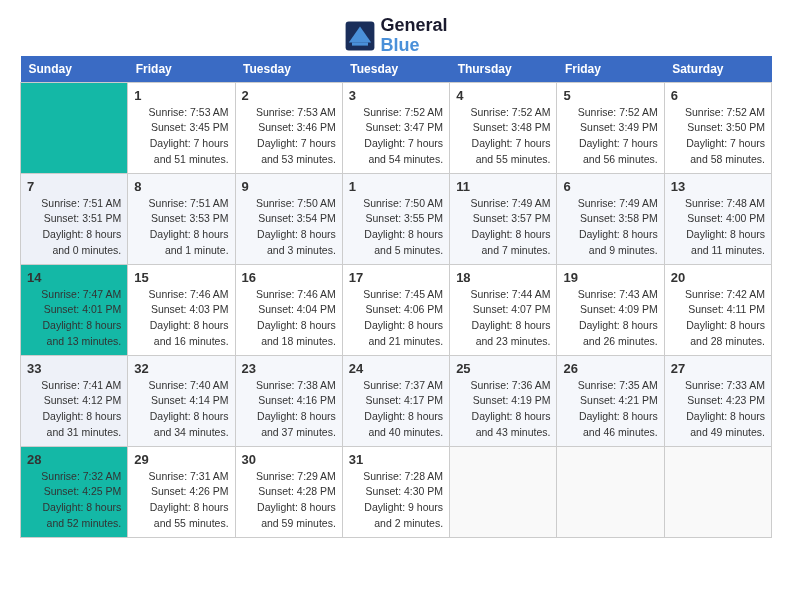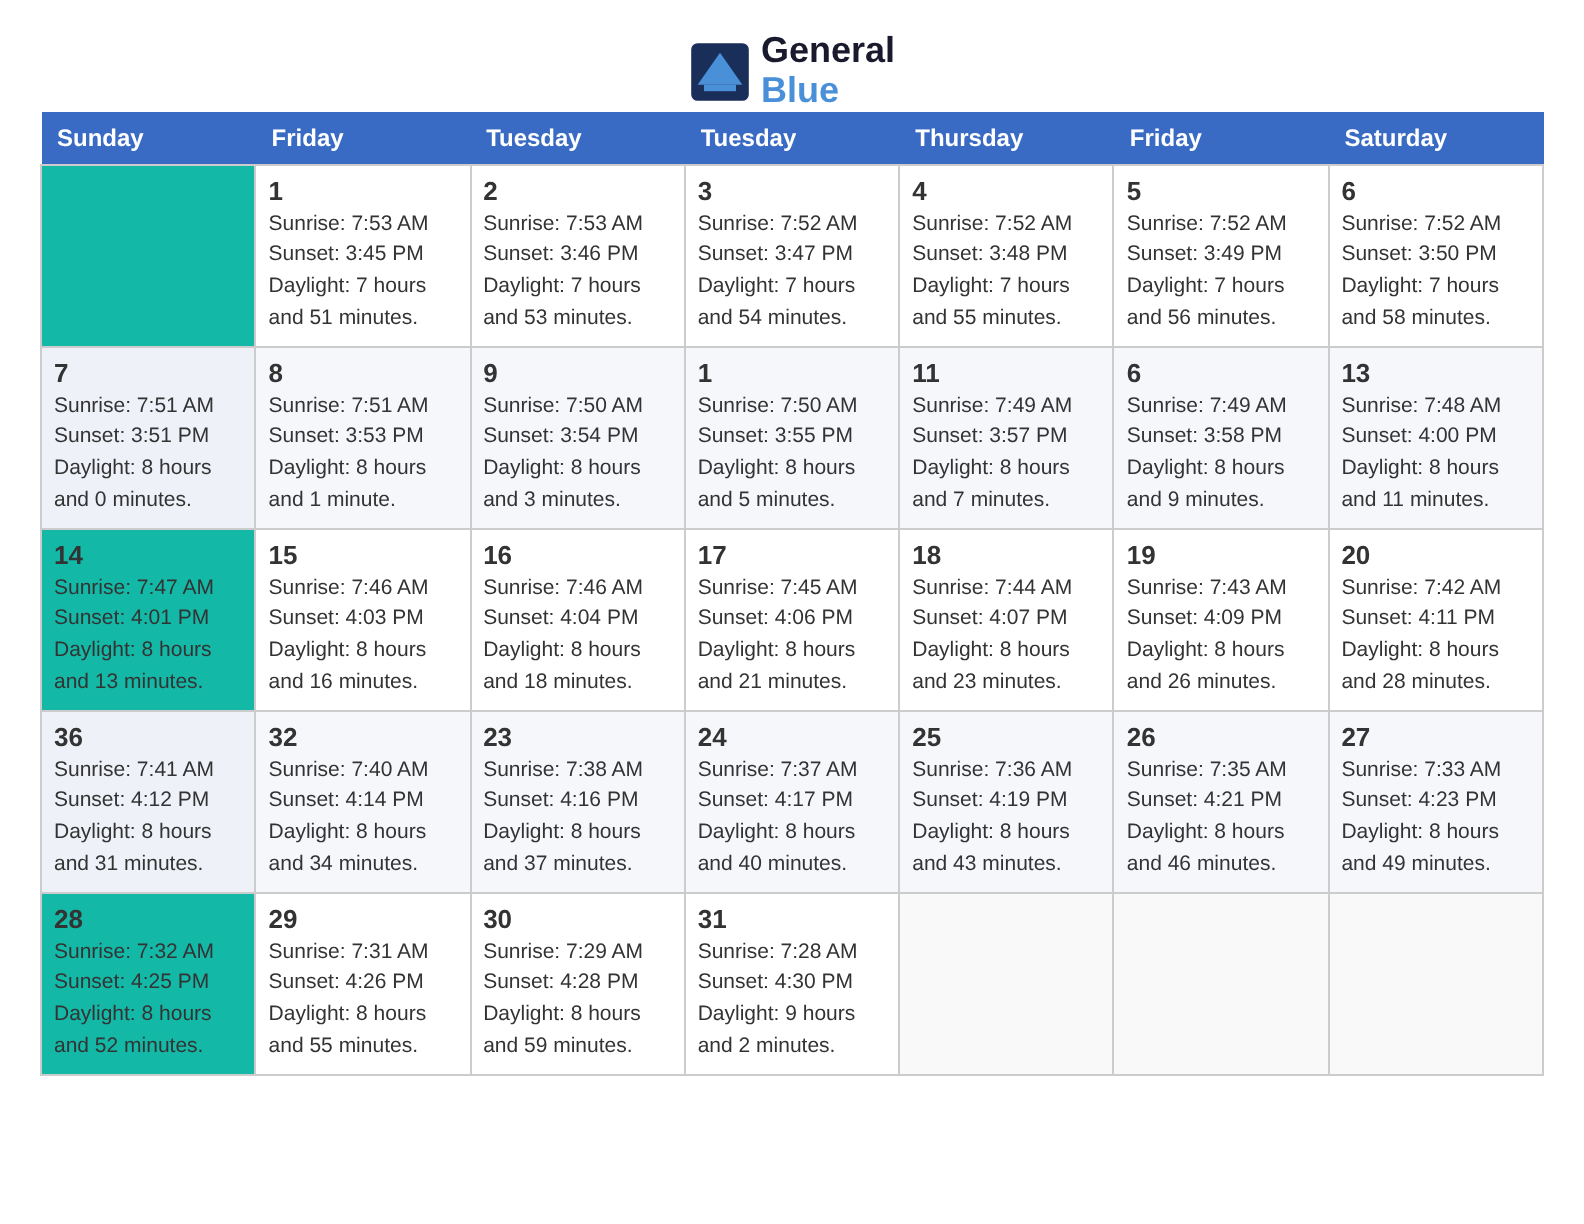--- a/index.html
+++ b/index.html
@@ -73,20 +73,21 @@
     .day-num {
       font-weight: bold;
       font-size: 13px;
       display: block;
       margin-bottom: 2px;
     }
     .day-info {
       font-size: 10.5px;
       line-height: 1.5;
       color: #333;
+      text-align: right;
     }
     .empty-cell {
       background: #f9f9f9;
     }
     tbody tr:nth-child(even) td {
       background-color: #f5f7fb;
     }
     tbody tr:nth-child(even) td:first-child {
       background-color: #eef1f8;
     }
@@ -205,21 +206,21 @@
           <span class="day-num">19</span>
           <div class="day-info">Sunrise: 7:43 AM<br>Sunset: 4:09 PM<br>Daylight: 8 hours<br>and 26 minutes.</div>
         </td>
         <td>
           <span class="day-num">20</span>
           <div class="day-info">Sunrise: 7:42 AM<br>Sunset: 4:11 PM<br>Daylight: 8 hours<br>and 28 minutes.</div>
         </td>
       </tr>
       <tr>
         <td>
-          <span class="day-num">36</span>
+          <span class="day-num">33</span>
           <div class="day-info">Sunrise: 7:41 AM<br>Sunset: 4:12 PM<br>Daylight: 8 hours<br>and 31 minutes.</div>
         </td>
         <td>
           <span class="day-num">32</span>
           <div class="day-info">Sunrise: 7:40 AM<br>Sunset: 4:14 PM<br>Daylight: 8 hours<br>and 34 minutes.</div>
         </td>
         <td>
           <span class="day-num">23</span>
           <div class="day-info">Sunrise: 7:38 AM<br>Sunset: 4:16 PM<br>Daylight: 8 hours<br>and 37 minutes.</div>
         </td>

